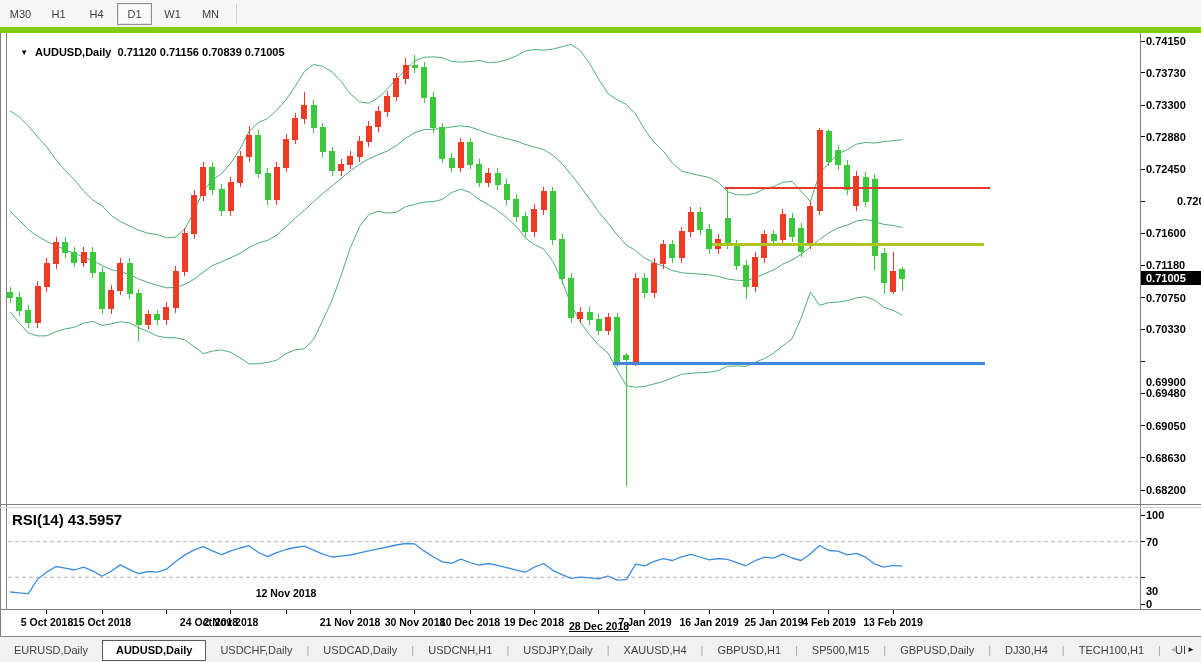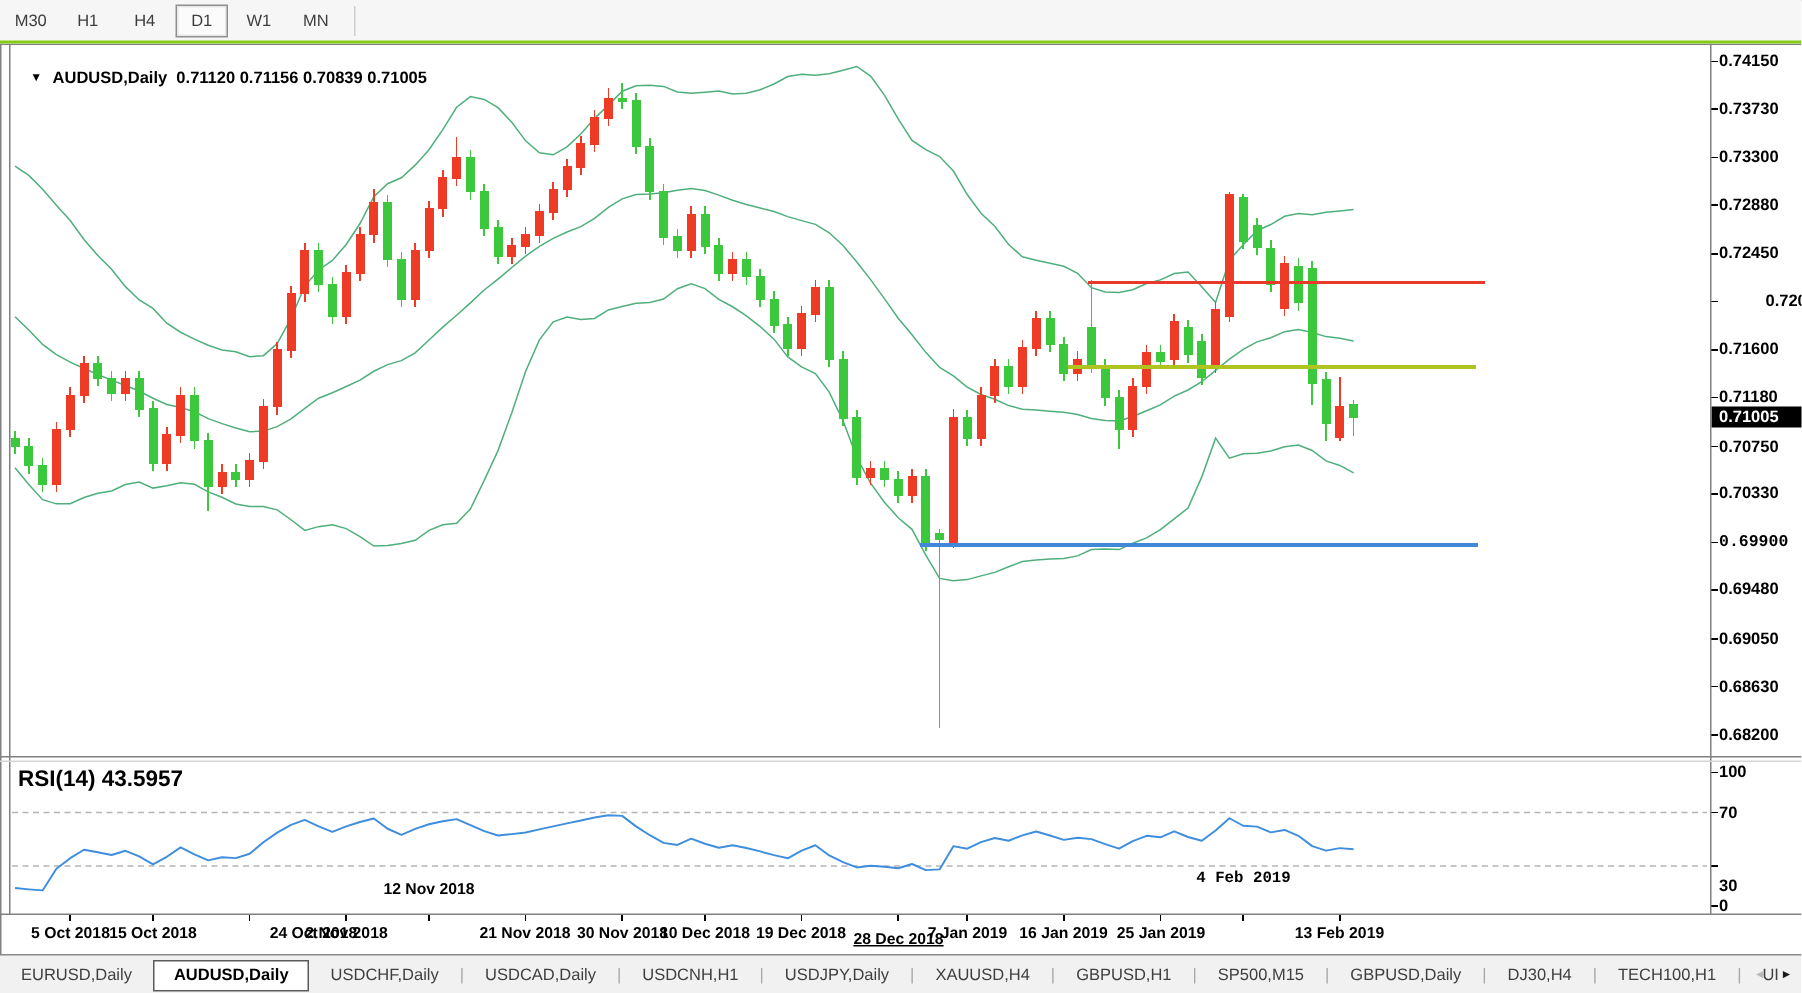--- a/index.html
+++ b/index.html
@@ -2,21 +2,21 @@
 <html><head>
 <meta charset="utf-8">
 <style>
   html,body{margin:0;padding:0;background:#fff;}
   body{width:1201px;height:662px;position:relative;overflow:hidden;
        font-family:"Liberation Sans",sans-serif;-webkit-font-smoothing:none;}
   #plot-svg{position:absolute;left:0;top:0;z-index:1;}
   .abs{position:absolute;}
   
   .toolbar{left:0;top:1;width:1201px;height:27px;background:#f6f6f6;
-           border-bottom:2px solid #84cc16;display:flex;align-items:center;z-index:3;}
+           border-bottom:6px solid #84cc16;display:flex;align-items:center;z-index:3;}
   .tf-btn{min-width:27px;height:20px;margin-left:3px;display:flex;align-items:center;justify-content:center;
           font-size:11px;color:#3d3d3d;padding:0 3px;border:1px solid transparent;cursor:default;}
   .tf-btn.active{border:1px solid #8f8f8f;background:#fbfbfb;box-shadow:inset 0 0 0 1px #e8e8e8;}
   .tb-sep{width:1px;height:20px;background:#cfcfcf;margin-left:8px;}
   
   .chart-title{left:14px;top:34px;z-index:2;font-size:11px;font-weight:700;color:#000;white-space:pre;}
   .dd-icon{font-size:8px;margin-right:7px;position:relative;top:-1px;}
   .rsi-title{left:12px;top:511px;z-index:2;font-size:15px;font-weight:700;color:#000;}
   
   .price-label{position:absolute;left:1146px;font-size:11px;font-weight:700;color:#000;}
@@ -354,21 +354,21 @@
 <div class="price-label" style="top: 35px;">0.74150</div>
 <div class="price-label" style="top: 67px;">0.73730</div>
 <div class="price-label" style="top: 99px;">0.73300</div>
 <div class="price-label" style="top: 131px;">0.72880</div>
 <div class="price-label" style="top: 163px;">0.72450</div>
 <div class="price-label" style="top: 195px; padding-left: 31px;">0.72030</div>
 <div class="price-label" style="top: 227px;">0.71600</div>
 <div class="price-label" style="top: 259px;">0.71180</div>
 <div class="price-label" style="top: 292px;">0.70750</div>
 <div class="price-label" style="top: 323px;">0.70330</div>
-<div class="price-label" style="top: 356px; font-family: Liberation Mono, monospace;">0.69900</div>
+<div class="price-label" style="top: 376px;">0.69900</div>
 <div class="price-label" style="top: 387px;">0.69480</div>
 <div class="price-label" style="top: 420px;">0.69050</div>
 <div class="price-label" style="top: 452px;">0.68630</div>
 <div class="price-label" style="top: 484px;">0.68200</div>
 <div class="price-label" style="top: 509px;">100</div>
 <div class="price-label" style="top: 536px;">70</div>
 <div class="price-label" style="top: 585px; text-align: right;">30</div>
 <div class="price-label" style="top: 598px;">0</div>
 <div class="date-label" style="left: 47px; top: 616px;">5 Oct 2018</div>
 <div class="date-label" style="left: 102px; top: 616px;">15 Oct 2018</div>
@@ -376,14 +376,14 @@
 <div class="date-label" style="left: 231px; top: 616px;">2 Nov 2018</div>
 <div class="date-label" style="left: 286px; top: 587px;">12 Nov 2018</div>
 <div class="date-label" style="left: 350px; top: 616px;">21 Nov 2018</div>
 <div class="date-label" style="left: 415px; top: 616px;">30 Nov 2018</div>
 <div class="date-label" style="left: 470px; top: 616px;">10 Dec 2018</div>
 <div class="date-label" style="left: 534px; top: 616px;">19 Dec 2018</div>
 <div class="date-label" style="left: 599px; top: 620px; text-decoration: underline;">28 Dec 2018</div>
 <div class="date-label" style="left: 645px; top: 616px;">7 Jan 2019</div>
 <div class="date-label" style="left: 709px; top: 616px;">16 Jan 2019</div>
 <div class="date-label" style="left: 774px; top: 616px;">25 Jan 2019</div>
-<div class="date-label" style="left: 829px; top: 580px; font-family: Liberation Mono, monospace;">4 Feb 2019</div>
+<div class="date-label" style="left: 829px; top: 616px;">4 Feb 2019</div>
 <div class="date-label" style="left: 893px; top: 616px;">13 Feb 2019</div>
 
 </body></html>

